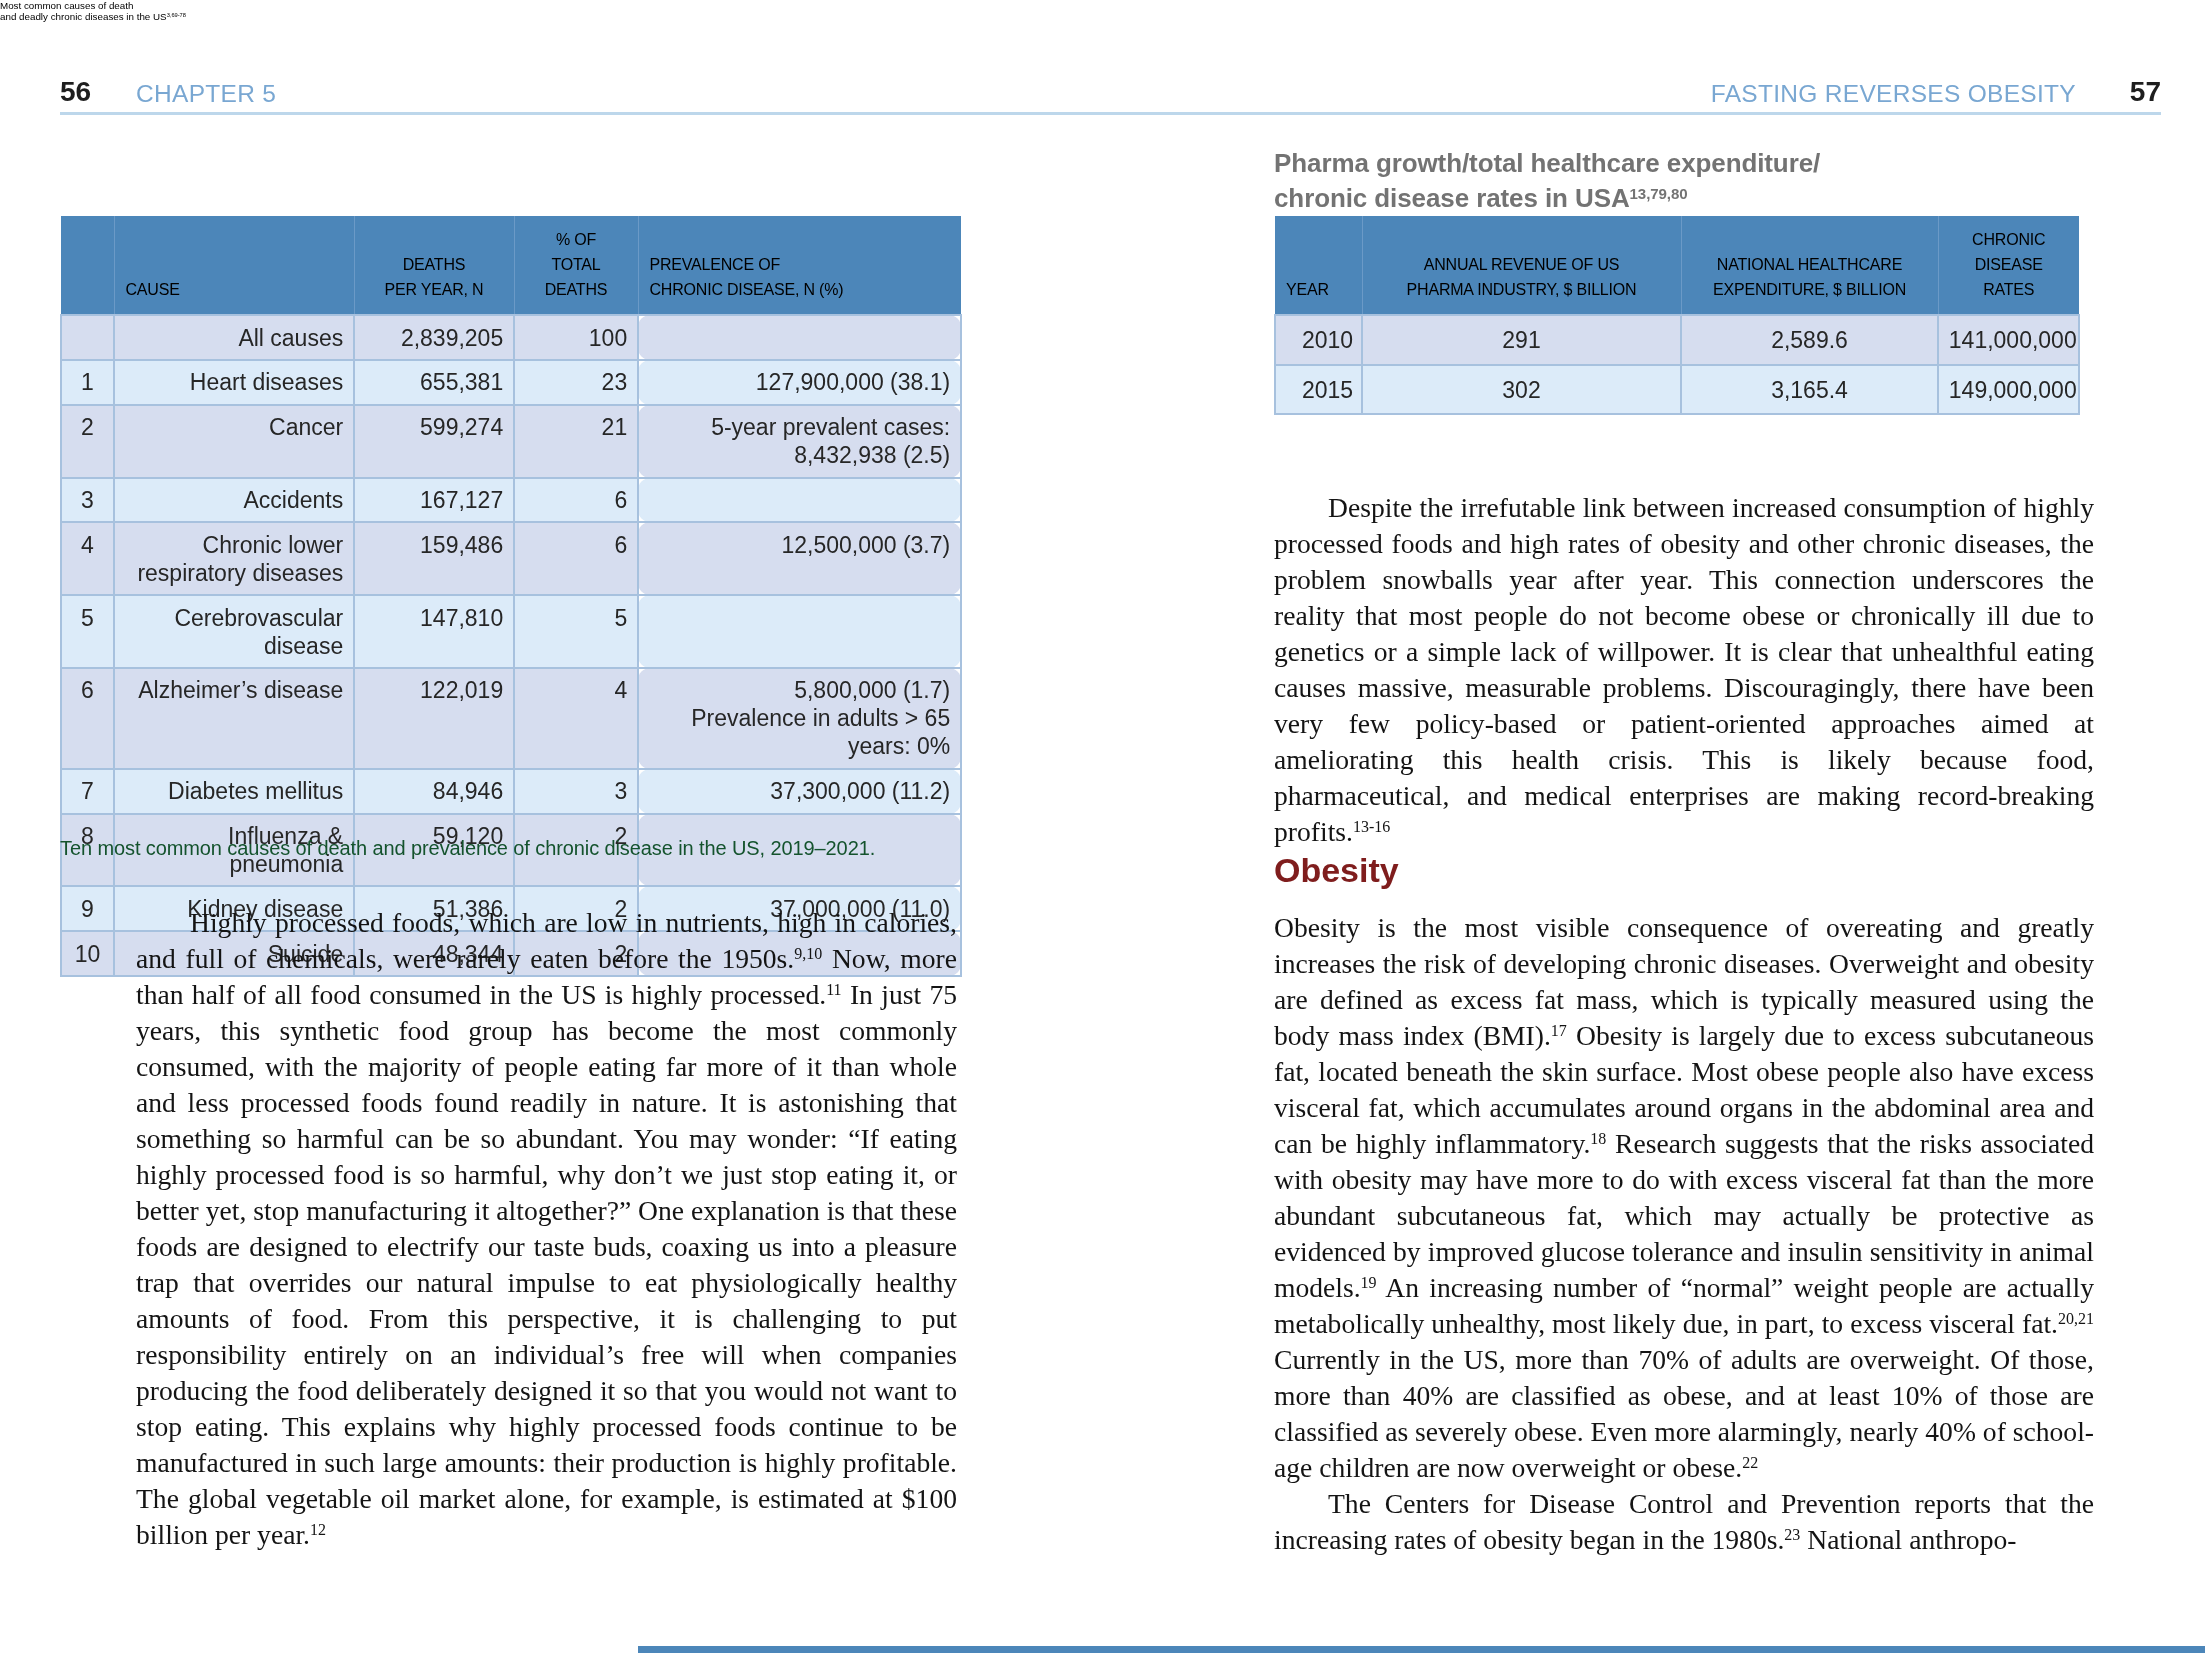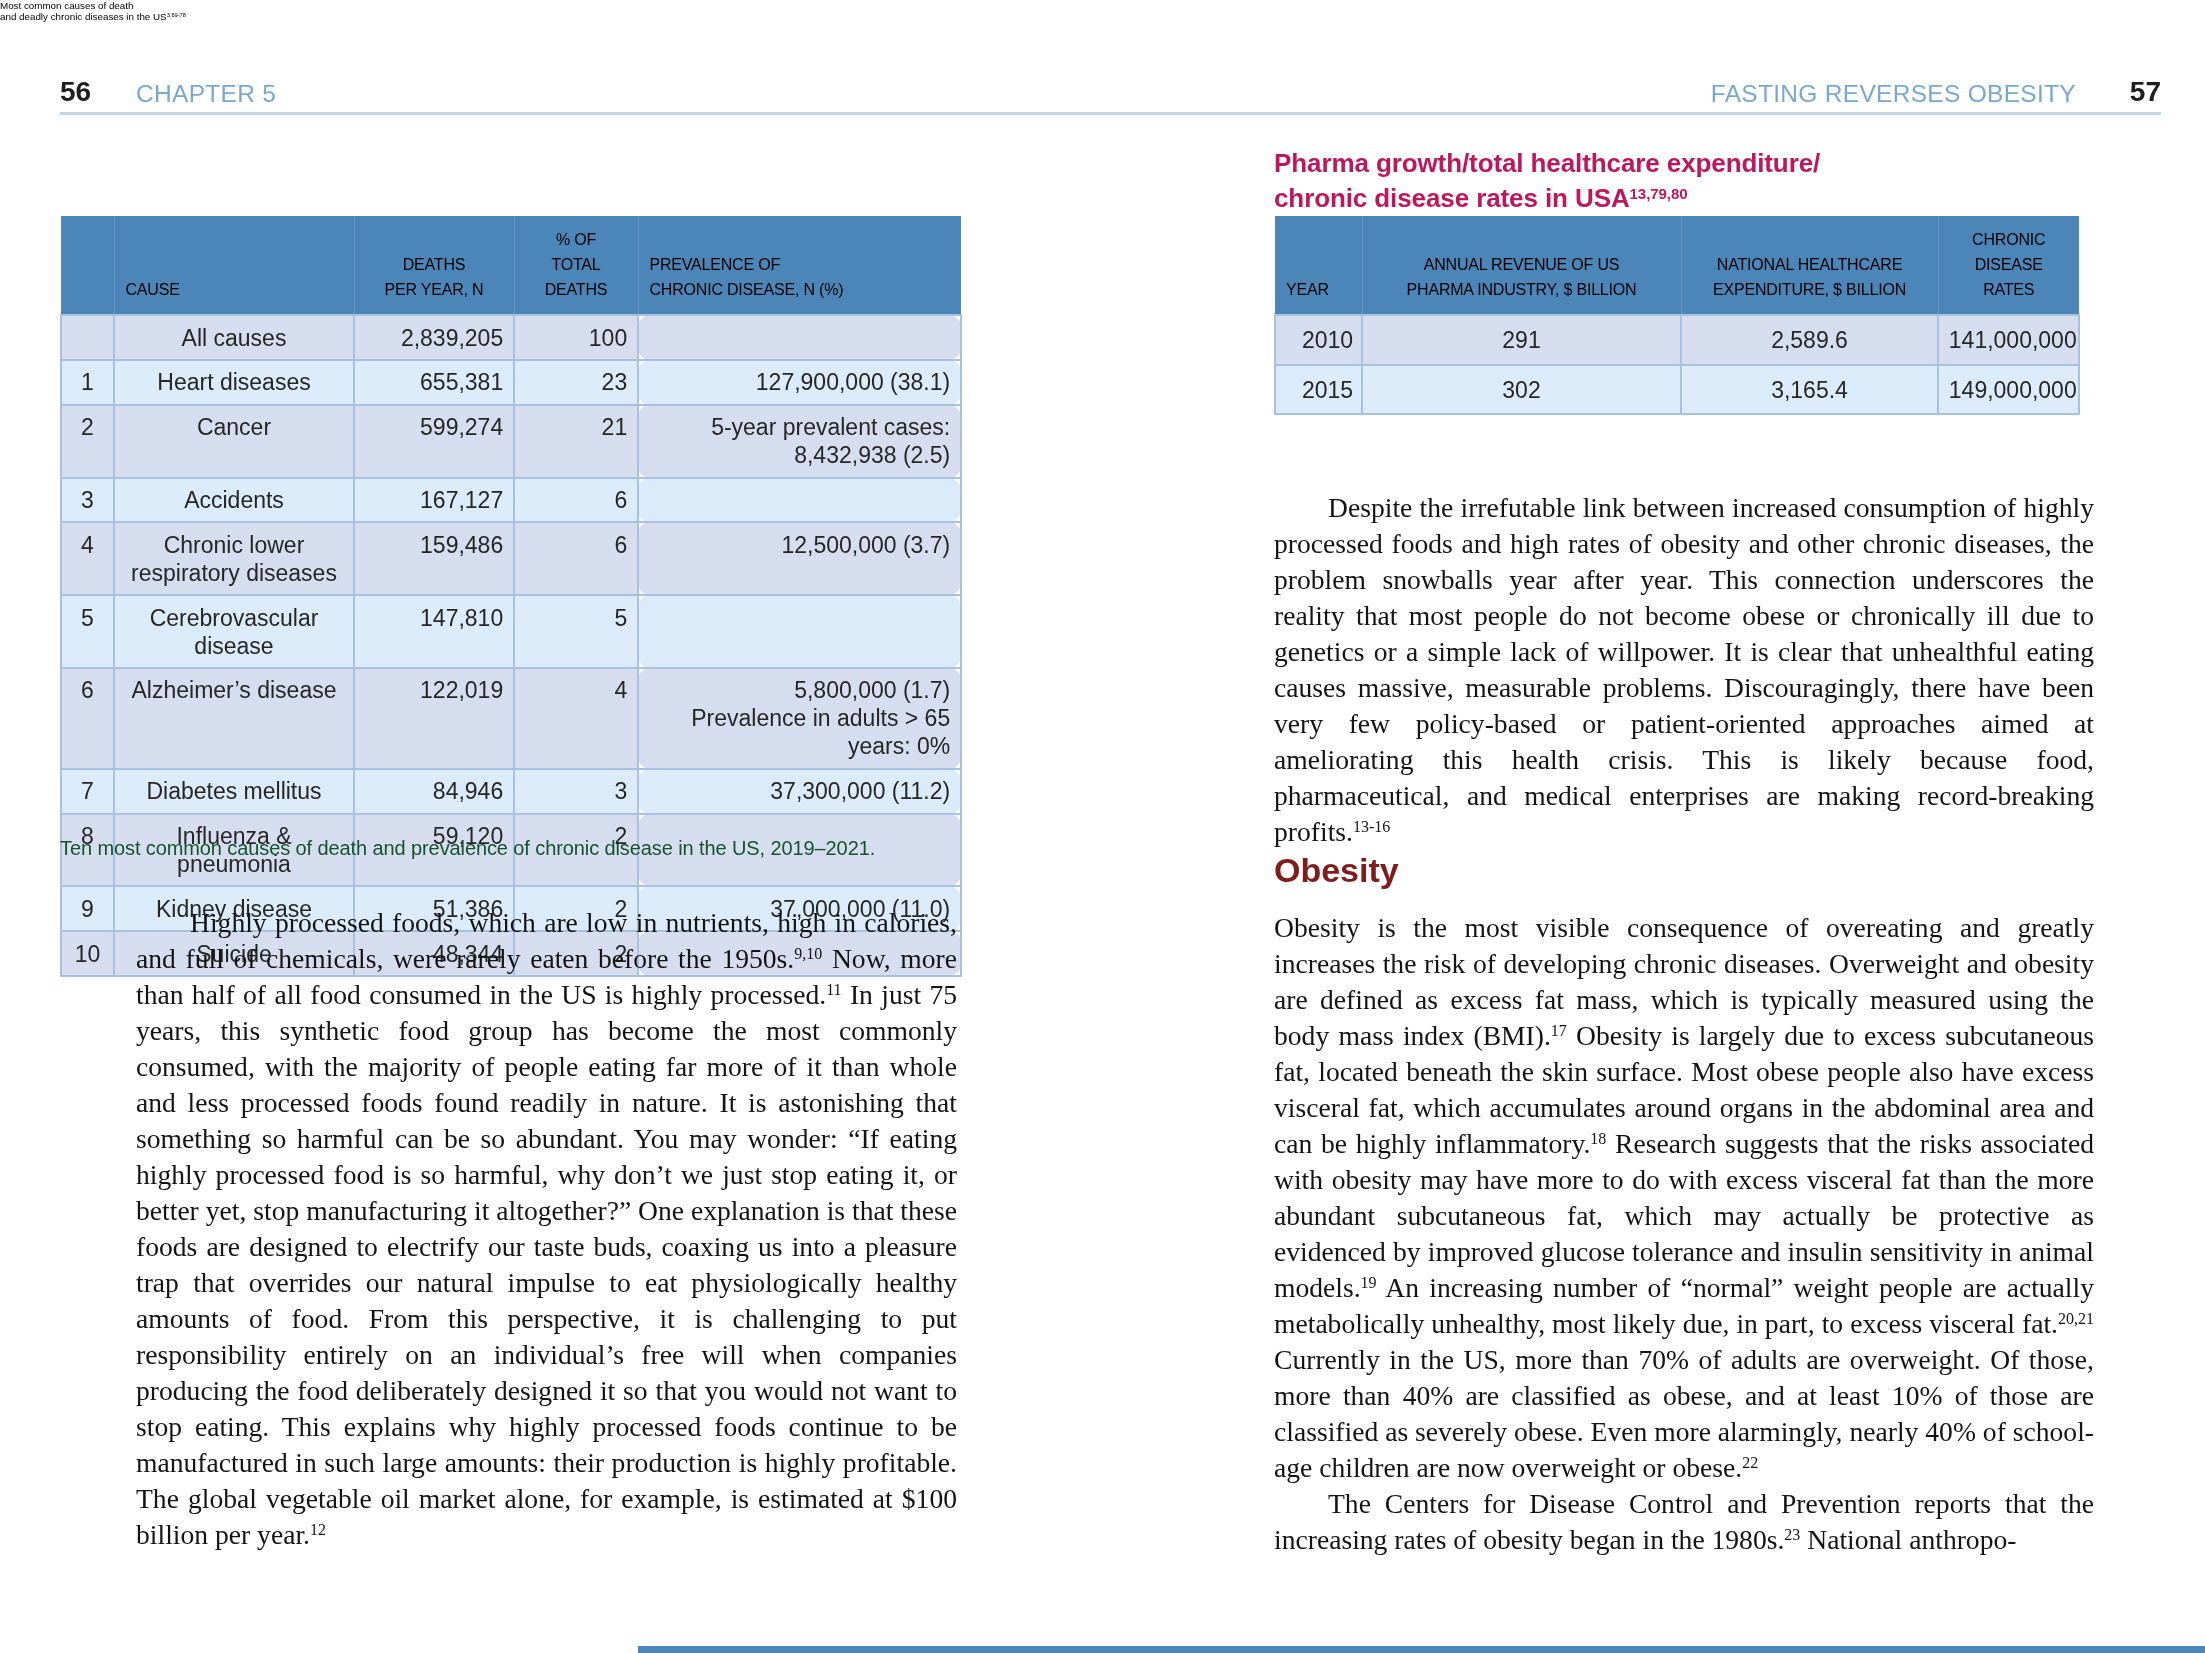--- a/index.html
+++ b/index.html
@@ -9,42 +9,42 @@
     -webkit-font-smoothing:antialiased;
   }
   sup{font-size:58%;line-height:0;vertical-align:baseline;position:relative;top:-0.55em;}
 
   
   .pagenum{position:absolute;top:76px;font-size:28px;font-weight:bold;color:#1e1e1e;}
   .runhead{position:absolute;top:80px;font-size:24.5px;color:#79a7d2;letter-spacing:0.3px;}
   #rule{position:absolute;top:112px;left:60px;right:44px;height:3.1px;background:#bdd7eb;}
 
   
-  .fig-title{position:absolute;font-size:26px;font-weight:bold;color:#be185d;line-height:35px;letter-spacing:-0.1px;}
+  .fig-title{position:absolute;font-size:26px;font-weight:bold;color:#737373;line-height:35px;letter-spacing:-0.1px;}
   #fig-title-left{left:61px;top:146px;width:900px;}
   #fig-title-right{left:1274px;top:146px;width:821px;}
 
   
   .tbl{border-collapse:collapse;table-layout:fixed;position:absolute;top:216px;}
   #causes-table{left:60px;width:900px;}
   #pharma-table{left:1274px;width:804px;}
   .tbl th{
     background:#4c86b9;color:#000000;font-size:16px;line-height:25px;font-weight:normal;
     vertical-align:bottom;padding:11px 8.6px 12.3px;text-align:center;letter-spacing:-0.2px;border:0;
   }
   .tbl th + th{border-left:1.8px solid #6b9ac7;}
   .tbl th.h-left{text-align:left;padding-left:11px;}
   .tbl td{
     border:2.5px solid #a7c1de;font-size:23px;line-height:28px;color:#262626;
     padding:7.4px 9.8px;vertical-align:top;background:#dcebf9;
   }
   .tbl tbody tr:nth-child(odd) td{background:#d6ddef;}
   .tbl tbody tr:nth-child(even) td{background:#dcebf9;}
   #causes-table td.col-rank{text-align:center;padding-left:2.5px;padding-right:2.5px;}
-  #causes-table td.col-cause{text-align:center;}
+  #causes-table td.col-cause{text-align:right;}
   #causes-table td.col-deaths,#causes-table td.col-pct{text-align:right;}
   #causes-table td.col-prevalence{text-align:right;border-radius:12px;}
   #pharma-table td{padding:9.8px;}
   #pharma-table td.col-year{text-align:left;padding-left:26px;}
   #pharma-table td.col-revenue,#pharma-table td.col-expenditure,#pharma-table td.col-rates{text-align:center;}
 
   #table-caption{
     position:absolute;left:60px;top:837px;width:900px;
     font-size:20px;color:#14532d;letter-spacing:-0.1px;
   }

